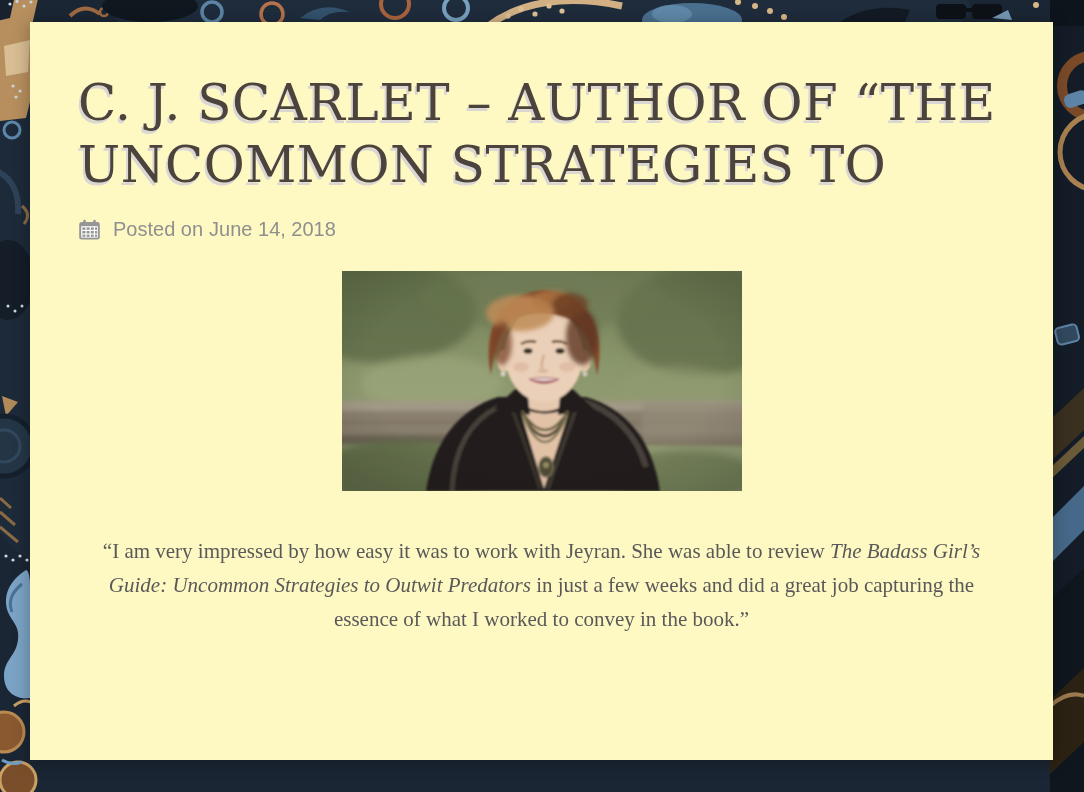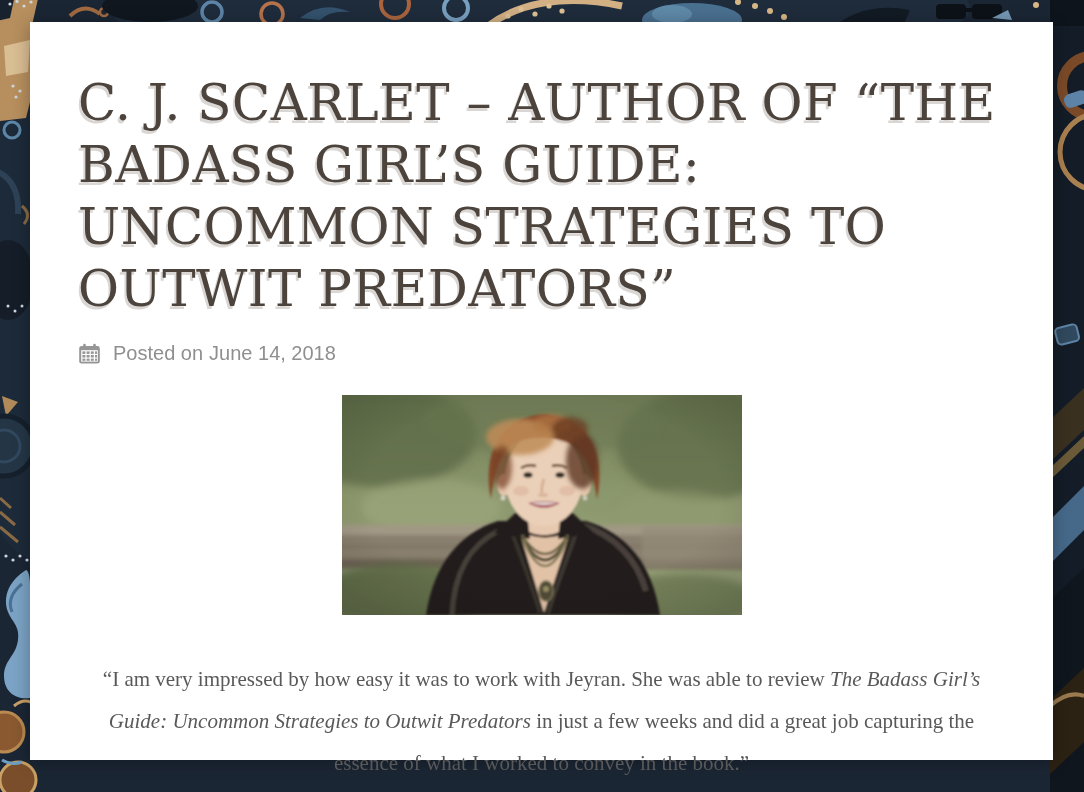--- a/index.html
+++ b/index.html
@@ -4,21 +4,21 @@
 <style>
   * { margin:0; padding:0; box-sizing:border-box; }
   html,body { width:1084px; height:792px; overflow:hidden; }
   body { position:relative; background:#1b2634; font-family:"DejaVu Serif", serif; }
 
   .bg { position:absolute; inset:0; z-index:0; }
   .bg svg { display:block; }
 
   .card {
     position:absolute; left:30px; top:22px; width:1023px; height:738px;
-    background:#ffffff; z-index:1; box-shadow:0 2px 16px rgba(0,0,0,.3);
+    background:#fef9c3; z-index:1; box-shadow:0 2px 16px rgba(0,0,0,.3);
   }
   .inner { padding:50px 48px 0 48px; }
 
   h1.title {
     font-family:"DejaVu Serif", serif;
     font-weight:normal;
     font-size:50px; line-height:62px; letter-spacing:.5px;
     color:#4b433c;
     text-shadow:-2px 3px 0 #d9d6d3;
   }
@@ -38,21 +38,21 @@
   .photo {
     width:400px; height:220px; margin:30px auto 0 auto; overflow:hidden;
   }
   .photo svg { display:block; filter:blur(.4px) saturate(.92); }
 
   .quote {
     margin:43px auto 0 auto;
     width:940px; max-width:100%;
     text-align:center;
     font-family:"Liberation Serif", serif;
-    font-size:21px; line-height:42px;
+    font-size:21px; line-height:34px;
     color:#595959;
     border:none; quotes:none;
   }
   .quote em { font-style:italic; }
 </style>
 </head>
 <body>
 
 <div class="bg">
   <svg width="1084" height="792" viewBox="0 0 1084 792">
@@ -145,23 +145,21 @@
     <path d="M1050,700 L1084,668 L1084,742 L1050,774 Z" fill="#2c2213"></path>
     <path d="M1050,706 Q1068,690 1084,696" stroke="#9a7a4e" stroke-width="4" fill="none"></path>
   </svg>
 </div>
 
 <main class="card">
   <article class="inner">
 
     <h1 class="title">
         <div class="t-line">C. J. SCARLET – AUTHOR OF “THE</div>
-        <div class="t-line">BADASS GIRL’S GUIDE:</div>
         <div class="t-line">UNCOMMON STRATEGIES TO</div>
-        <div class="t-line">OUTWIT PREDATORS”</div>
       </h1>
 
     <div class="meta">
       <span class="cal">
         <svg width="23" height="22" viewBox="0 0 23 22">
           <rect x="5.2" y="0.8" width="2.6" height="4.6" rx="1.2" fill="#969696"></rect>
           <rect x="15.2" y="0.8" width="2.6" height="4.6" rx="1.2" fill="#969696"></rect>
           <rect x="1.2" y="3" width="20.6" height="17.6" rx="2.4" fill="#969696"></rect>
           <rect x="3.2" y="7.2" width="16.6" height="11.4" fill="#ffffff"></rect>
           <g fill="#969696">

